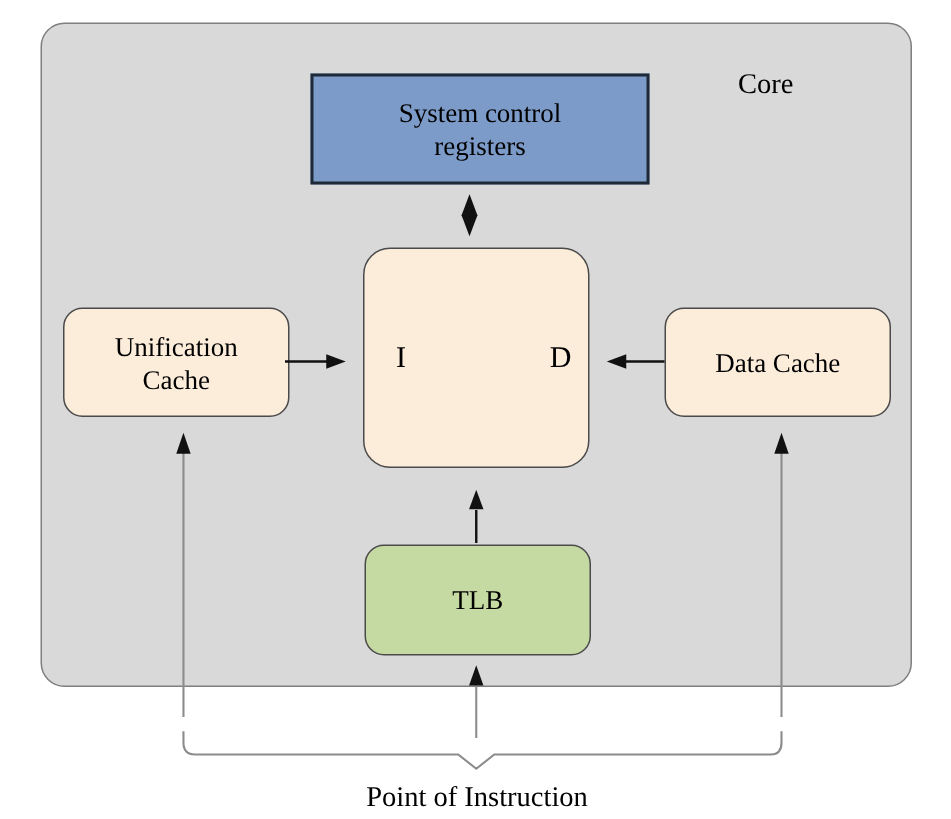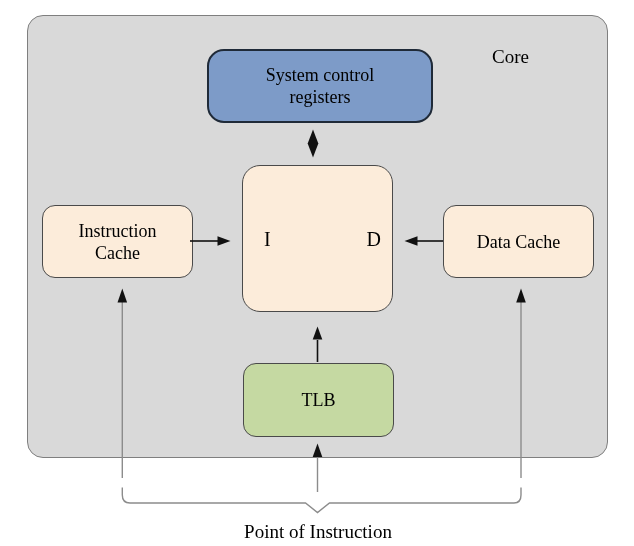--- a/index.html
+++ b/index.html
@@ -1,20 +1,20 @@
 <!DOCTYPE html>
 <html><head>
 <meta charset="utf-8">
 <style>
   html,body{margin:0;padding:0;background:#ffffff;}
   .canvas{
     position:relative;width:634px;height:546px;background:#ffffff;overflow:hidden;
     font-family:Liberation Serif, serif;color:#000;
   }
-  .node{position:absolute;box-sizing:border-box;display:flex;align-items:center;justify-content:center;text-align:center;border-radius:17px;}
+  .node{position:absolute;box-sizing:border-box;display:flex;align-items:center;justify-content:center;text-align:center;}
   .core-container{
     left:27px;top:15px;width:581px;height:443px;
     border:1px solid #7f7f7f;border-radius:16px;background:#d9d9d9;
   }
   .core-label{position:absolute;left:492px;top:46px;font-size:19px;line-height:22px;}
   .scr-box{
     left:207px;top:49px;width:226px;height:74px;
     border:2px solid #1f2a38;background:#7d9bc8;
     font-size:18px;line-height:22px;
   }
@@ -56,21 +56,21 @@
   <div class="node scr-box" style="background-color: rgb(125, 155, 200); border-color: rgb(31, 42, 56);">
     <span class="wrap">System control registers</span>
   </div>
 
   <div class="node central-box" style="background-color: rgb(252, 236, 218); border-color: rgb(74, 74, 74);">
     <span class="port port-i">I</span>
     <span class="port port-d">D</span>
   </div>
 
   <div class="node cache-box icache" style="background-color: rgb(252, 236, 218); border-color: rgb(74, 74, 74);">
-    <span class="wrap">Instruction Cache</span>
+    <span class="wrap">Unification Cache</span>
   </div>
 
   <div class="node tlb-box" style="background-color: rgb(197, 217, 162); border-color: rgb(74, 74, 74);">
     <span class="wrap">TLB</span>
   </div>
 
   <div class="node cache-box dcache" style="background-color: rgb(252, 236, 218); border-color: rgb(74, 74, 74);">
     <span class="wrap">Data Cache</span>
   </div>
 

